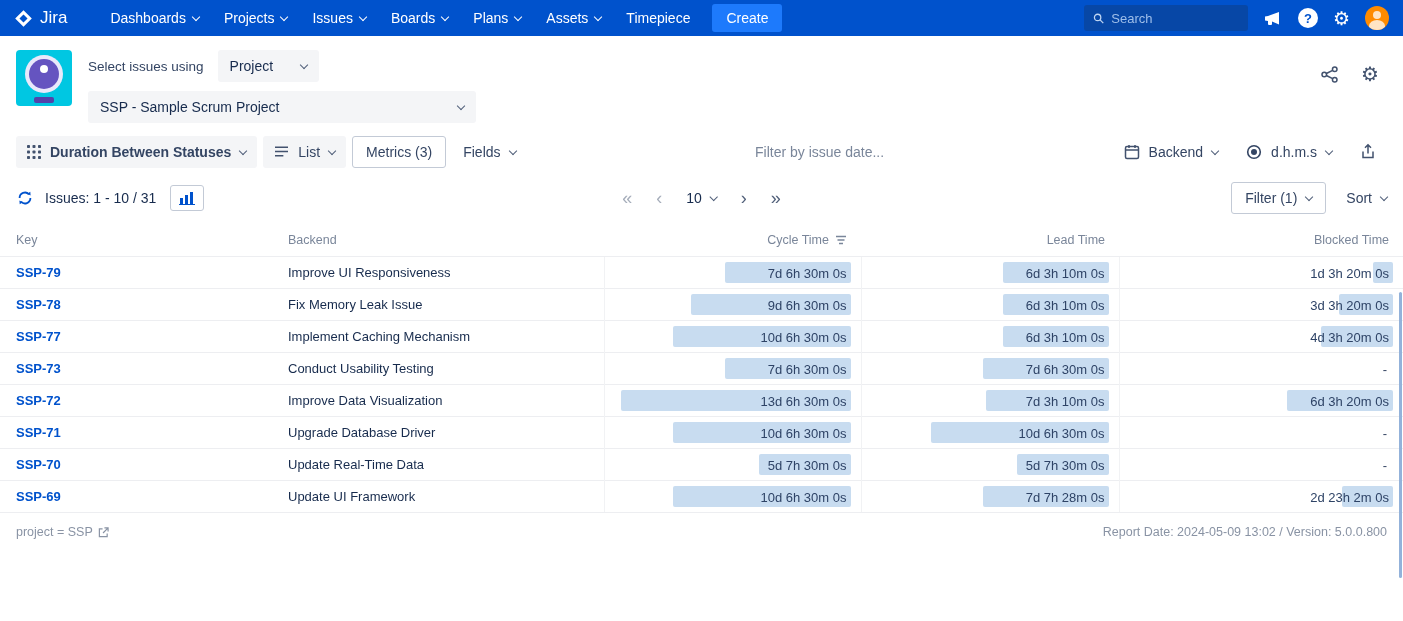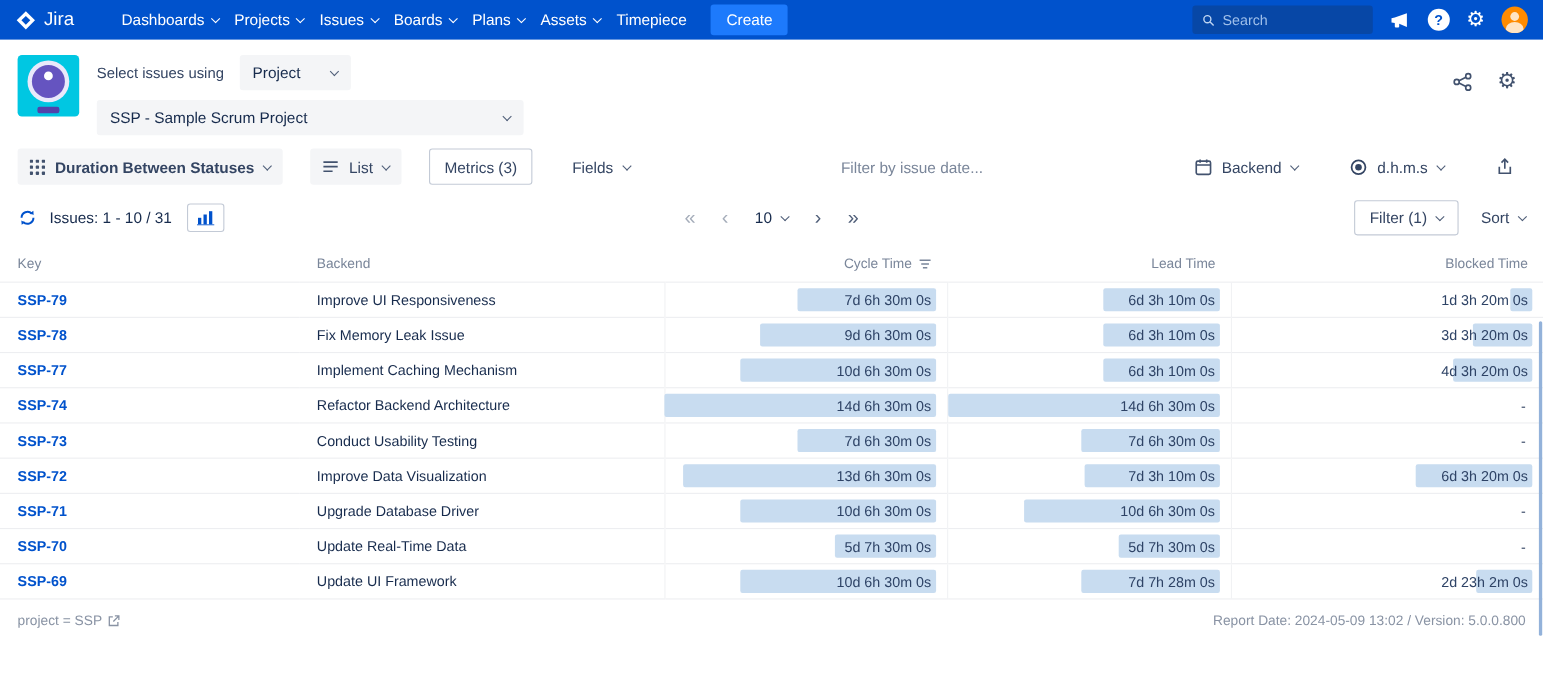--- a/index.html
+++ b/index.html
@@ -8,21 +8,21 @@
     font-family: "Liberation Sans", sans-serif;
     background:#fff; color:#172B4D; position:relative;
   }
   :root{
     --nav-bg:#0052CC; --create-bg:#1D7AFC; --accent:#0052CC;
     --bar:#C8DCF0; --avatar-bg:#FF8B00; --app-icon-bg:#00C7E2;
   }
   
   .nav{height:36px;background:var(--nav-bg);display:flex;align-items:center;padding:0 14px;color:#fff;}
   .nav-brand{display:flex;align-items:center;gap:7px;margin-right:43px;font-size:17px;font-weight:500;cursor:pointer;}
-  .nav-items{display:flex;align-items:center;gap:14px;}
+  .nav-items{display:flex;align-items:center;gap:25px;}
   .nav-item{display:flex;align-items:center;gap:7px;font-size:14px;cursor:pointer;white-space:nowrap;}
   .chev{width:6px;height:6px;border-right:1.6px solid currentColor;border-bottom:1.6px solid currentColor;
         transform:rotate(45deg);display:inline-block;position:relative;top:-1px;flex:none;}
   .create-btn{background:var(--create-bg);color:#fff;border:none;border-radius:3px;margin-left:22px;
         padding:6px 14px;font-size:14px;font-family:inherit;cursor:pointer;}
   .nav-right{margin-left:auto;display:flex;align-items:center;gap:15px;}
   .search-box{display:flex;align-items:center;gap:7px;background:#0747A6;border-radius:3px;height:26px;padding:0 9px;width:164px;}
   .search-box input{background:transparent;border:none;outline:none;color:#fff;font-size:13px;width:100%;font-family:inherit;}
   .search-box input::placeholder{color:#9FBFEA;}
   .nav-icon{cursor:pointer;display:flex;align-items:center;justify-content:center;}
@@ -43,21 +43,21 @@
   .hf-row{display:flex;align-items:center;gap:14px;}
   .hf-label{font-size:13.5px;color:#344563;}
   .select{background:#F4F5F7;border-radius:3px;padding:8px 12px;font-size:14px;color:#172B4D;
         display:flex;align-items:center;cursor:pointer;}
   .select .chev{border-color:#505F79;margin-left:28px;}
   .select.wide{width:388px;justify-content:space-between;}
   .select.wide .chev{margin-left:0;}
   .header-actions{margin-left:auto;display:flex;gap:22px;align-items:center;padding-top:14px;color:#42526E;}
   .app-gear{font-size:20px;color:#42526E;line-height:1;cursor:pointer;}
   
-  .toolbar{display:flex;padding:8px 16px 6px;gap:25px;}
+  .toolbar{display:flex;align-items:center;padding:8px 16px 6px;gap:6px;}
   .tb-btn{display:flex;align-items:center;gap:9px;background:#F4F5F7;border:none;border-radius:3px;
         padding:8px 11px;font-size:14px;color:#344563;cursor:pointer;font-family:inherit;white-space:nowrap;}
   .tb-btn .chev{border-color:#505F79;}
   .tb-btn.outlined{background:#fff;border:1.5px solid #C3CAD6;padding:7px 13px;}
   .tb-btn.plain{background:transparent;}
   .date-filter-wrap{flex:1;display:flex;justify-content:center;}
   .date-filter{border:none;outline:none;width:240px;font-size:14px;color:#344563;text-align:center;font-family:inherit;}
   .date-filter::placeholder{color:#7A869A;}
   
   .issues-row{display:flex;align-items:center;padding:8px 16px 10px;position:relative;}
@@ -360,35 +360,20 @@
         <td class="dur-cell">
           <span class="dur-bar" style="width: 106px;"></span>
           <span class="dur-label">6d 3h 10m 0s</span>
         </td>
         <td class="dur-cell">
           <span class="dur-bar" style="width: 72px;"></span>
           <span class="dur-label">4d 3h 20m 0s</span>
         </td>
       </tr>
       <tr>
-        <td class="key-cell"><a href="#">SSP-74</a></td>
-        <td class="summary-cell">Refactor Backend Architecture</td>
-        <td class="dur-cell">
-          <span class="dur-bar" style="width: 247px;"></span>
-          <span class="dur-label">14d 6h 30m 0s</span>
-        </td>
-        <td class="dur-cell">
-          <span class="dur-bar" style="width: 247px;"></span>
-          <span class="dur-label">14d 6h 30m 0s</span>
-        </td>
-        <td class="dur-cell">
-          <span class="dash">-</span>
-        </td>
-      </tr>
-      <tr>
         <td class="key-cell"><a href="#">SSP-73</a></td>
         <td class="summary-cell">Conduct Usability Testing</td>
         <td class="dur-cell">
           <span class="dur-bar" style="width: 126px;"></span>
           <span class="dur-label">7d 6h 30m 0s</span>
         </td>
         <td class="dur-cell">
           <span class="dur-bar" style="width: 126px;"></span>
           <span class="dur-label">7d 6h 30m 0s</span>
         </td>

